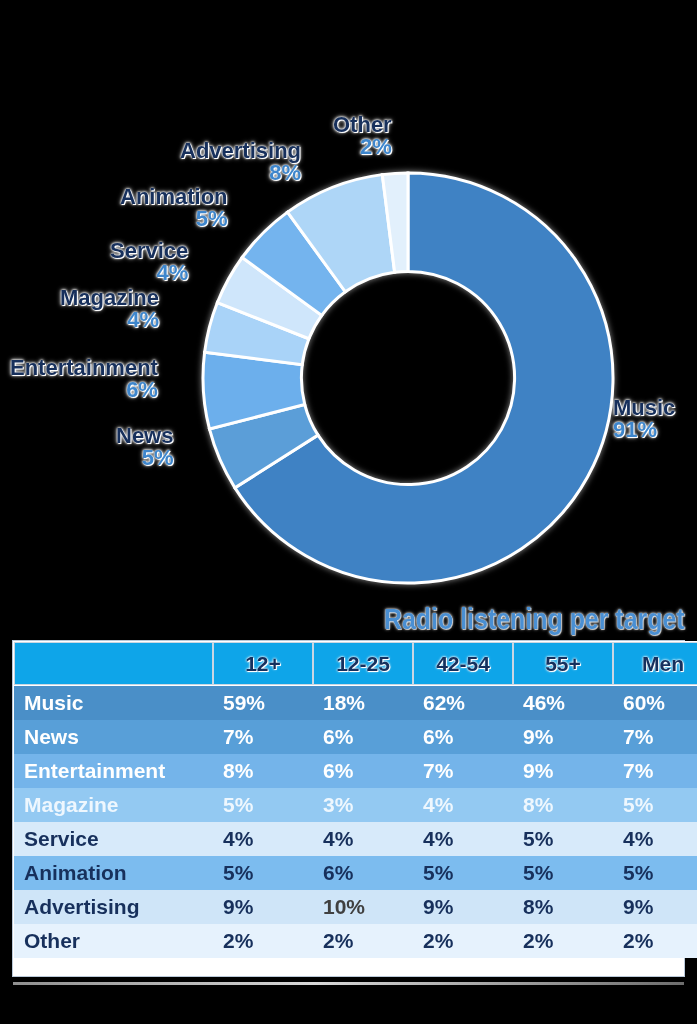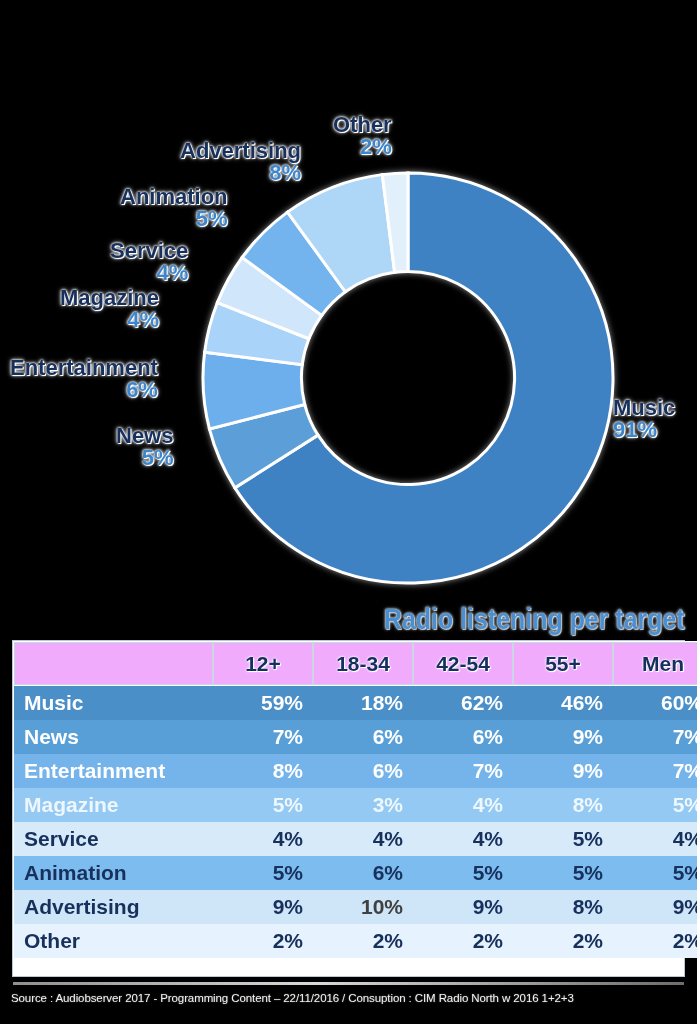--- a/index.html
+++ b/index.html
@@ -54,32 +54,32 @@
     transform:scaleX(0.86);transform-origin:right center;white-space:nowrap;
     text-shadow:0 0 2px rgba(255,255,255,.95),0 0 4px rgba(255,255,255,.85),1px 1px 0 rgba(255,255,255,.6);
   }
   .table-shell{
     position:absolute;left:13px;top:641px;width:671px;height:335px;
     background:#ffffff;
     box-shadow:0 0 0 1px #b9c8d8;
   }
   table.grid{border-collapse:collapse;width:671px;table-layout:fixed;}
   table.grid th{
-    height:41px;background:#f0abfc;padding:0 8px;
+    height:41px;background:#0ea5e9;padding:0 8px;
     border:2px solid #ffffff;
     outline:1px solid #c9d6e3;outline-offset:-1px;
     font-weight:bold;font-size:21px;color:#15305e;
     text-align:center;vertical-align:middle;
     text-shadow:0 0 2px #fff,0 0 3px #fff,1px 1px 0 #fff;
     transform:scaleX(1);
   }
   table.grid th.rowhead{text-align:left;width:181px;}
   table.grid td{
     height:34px;padding:0 10px;border:0;
-    font-weight:bold;font-size:21px;text-align:right;vertical-align:middle;
+    font-weight:bold;font-size:21px;text-align:left;vertical-align:middle;
   }
   table.grid td.rowhead{text-align:left;font-weight:bold;}
   .colw{width:82px;}
 
   .footer{
     position:absolute;left:11px;top:992px;width:680px;
     font-size:11.5px;font-weight:normal;color:#f3f3f3;white-space:nowrap;
     letter-spacing:-0.1px;
     text-shadow:0 0 2px rgba(255,255,255,.35);
   }
@@ -142,21 +142,21 @@
   </div>
 
   <div class="table-title">Radio listening  per target</div>
 
   <div class="table-shell">
     <table class="grid">
       <thead>
         <tr id="header-row">
             <th class="rowhead"></th>
             <th class="colw">12+</th>
-            <th class="colw">18-34</th>
+            <th class="colw">12-25</th>
             <th class="colw">42-54</th>
             <th class="colw">55+</th>
             <th class="colw">Men</th>
           </tr>
       </thead>
       <tbody id="body-rows">
           <tr style="background: rgb(74, 143, 200);">
             <td class="rowhead" style="color: rgb(255, 255, 255);">Music</td>
             <td class="colw" style="color: rgb(255, 255, 255);">59%</td>
             <td class="colw" style="color: rgb(255, 255, 255);">18%</td>
@@ -218,15 +218,14 @@
             <td class="colw" style="color: rgb(23, 48, 92);">2%</td>
             <td class="colw" style="color: rgb(23, 48, 92);">2%</td>
             <td class="colw" style="color: rgb(23, 48, 92);">2%</td>
             <td class="colw" style="color: rgb(23, 48, 92);">2%</td>
           </tr>
         </tbody>
     </table>
   </div>
 
   <div class="footer-rule"></div>
-  <div class="footer">Source : Audiobserver 2017 - Programming Content – 22/11/2016 / Consuption : CIM Radio North w 2016 1+2+3</div>
 
 </div>
 
 </body></html>

